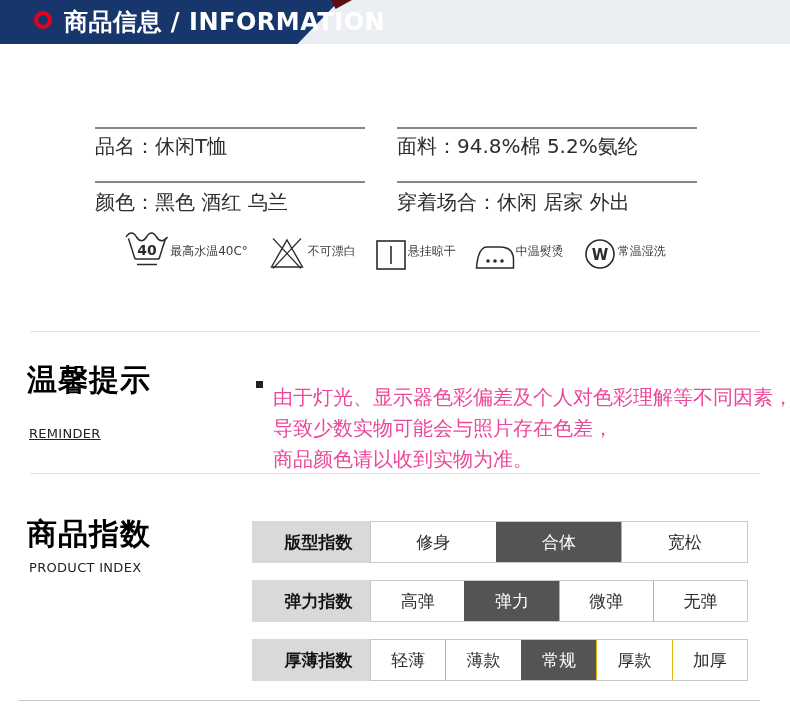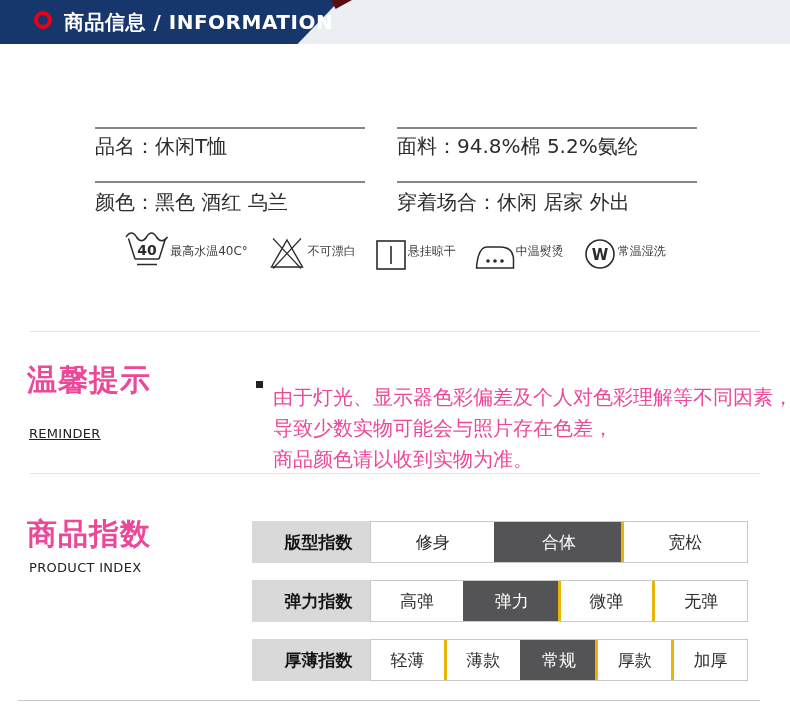--- a/index.html
+++ b/index.html
@@ -9,21 +9,21 @@
   }
   
   .header-strip{position:absolute;left:0;top:0;width:790px;height:44px;background:#ebeef2;}
   .banner{position:absolute;left:0;top:0;width:340px;height:44px;background:#17366b;
     clip-path:polygon(0 0,100% 0,87.5% 100%,0 100%);}
   .banner-fold{position:absolute;left:331px;top:0;width:21px;height:9px;background:#570d11;
     clip-path:polygon(0 0,100% 0,22% 100%);}
   .ring-icon{position:absolute;left:34px;top:11px;width:18px;height:18px;box-sizing:border-box;
     border:4px solid #e60019;border-radius:50%;}
   .header-title{position:absolute;left:64px;top:0;height:28px;line-height:44px;
-    color:#ffffff;font-size:20px;font-weight:bold;letter-spacing:0.5px;white-space:nowrap;}
+    color:#ffffff;font-size:24px;font-weight:bold;letter-spacing:0.5px;white-space:nowrap;}
   
   .field{position:absolute;font-size:20px;color:#2d2d2d;white-space:nowrap;margin-top:43px;}
   .f1{left:95px;top:90px;}  .f2{left:397px;top:90px;}
   .f3{left:95px;top:146px;} .f4{left:397px;top:146px;}
   .underline{position:absolute;height:2px;background:#868686;}
   .u1{left:95px;top:127px;width:270px;}
   .u2{left:397px;top:127px;width:300px;}
   .u3{left:95px;top:181px;width:270px;}
   .u4{left:397px;top:181px;width:300px;}
   
@@ -34,39 +34,39 @@
   .care-label{margin-top:5px;font-size:12px;color:#3c3c3c;white-space:nowrap;}
   .care-svg{stroke:#2b2b2b;fill:none;stroke-width:1.5;}
   .care-svg text{stroke:none;fill:#2b2b2b;}
   .care-svg .dot{stroke:none;fill:#2b2b2b;}
   
   .divider{position:absolute;height:1px;background:#e2e2e2;}
   .div1{left:30px;top:331px;width:730px;}
   .div2{left:30px;top:473px;width:730px;}
   .div-bottom{left:18px;top:700px;width:742px;background:#c9c9c9;}
   
-  .sec-title{position:absolute;font-size:30px;font-weight:bold;color:#ec4899;
+  .sec-title{position:absolute;font-size:30px;font-weight:bold;color:#000000;
     letter-spacing:1px;white-space:nowrap;}
   .sec-sub{position:absolute;font-size:13px;color:#222222;letter-spacing:0.3px;white-space:nowrap;}
   .rem-title{left:27px;top:360px;}
   .rem-sub{left:29px;top:426px;text-decoration:underline;}
   .idx-title{left:27px;top:514px;}
   .idx-sub{left:29px;top:560px;}
   
   .bullet-sq{position:absolute;left:256px;top:381px;width:7px;height:7px;background:#222222;}
   .rem-text{position:absolute;left:273px;top:382px;font-size:20px;line-height:31px;
     color:#ec4899;white-space:nowrap;}
   
   .idx-table{position:absolute;left:252px;top:521px;width:496px;}
   .idx-row{display:flex;height:42px;margin-bottom:17px;}
   .idx-label{width:103px;background:#d9d9d9;color:#141414;font-size:17px;font-weight:bold;
     display:flex;align-items:center;justify-content:center;flex:none;padding-left:15px;}
   .idx-options{flex:1;display:flex;border:1px solid #c9c9c9;box-sizing:border-box;}
   .idx-cell{flex:1;display:flex;align-items:center;justify-content:center;
-    font-size:17px;color:#2d2d2d;background:#ffffff;border-left:3px solid #eab308;}
+    font-size:17px;color:#2d2d2d;background:#ffffff;border-left:1px solid #eab308;}
   .idx-cell:first-child{border-left:none;}
   .idx-cell.selected{background:#545456;color:#ffffff;border-left-color:#545456;}
 </style>
 </head>
 <body>
 
 <div class="page">
 
   <div class="header-strip"></div>
   <div class="banner"></div>

